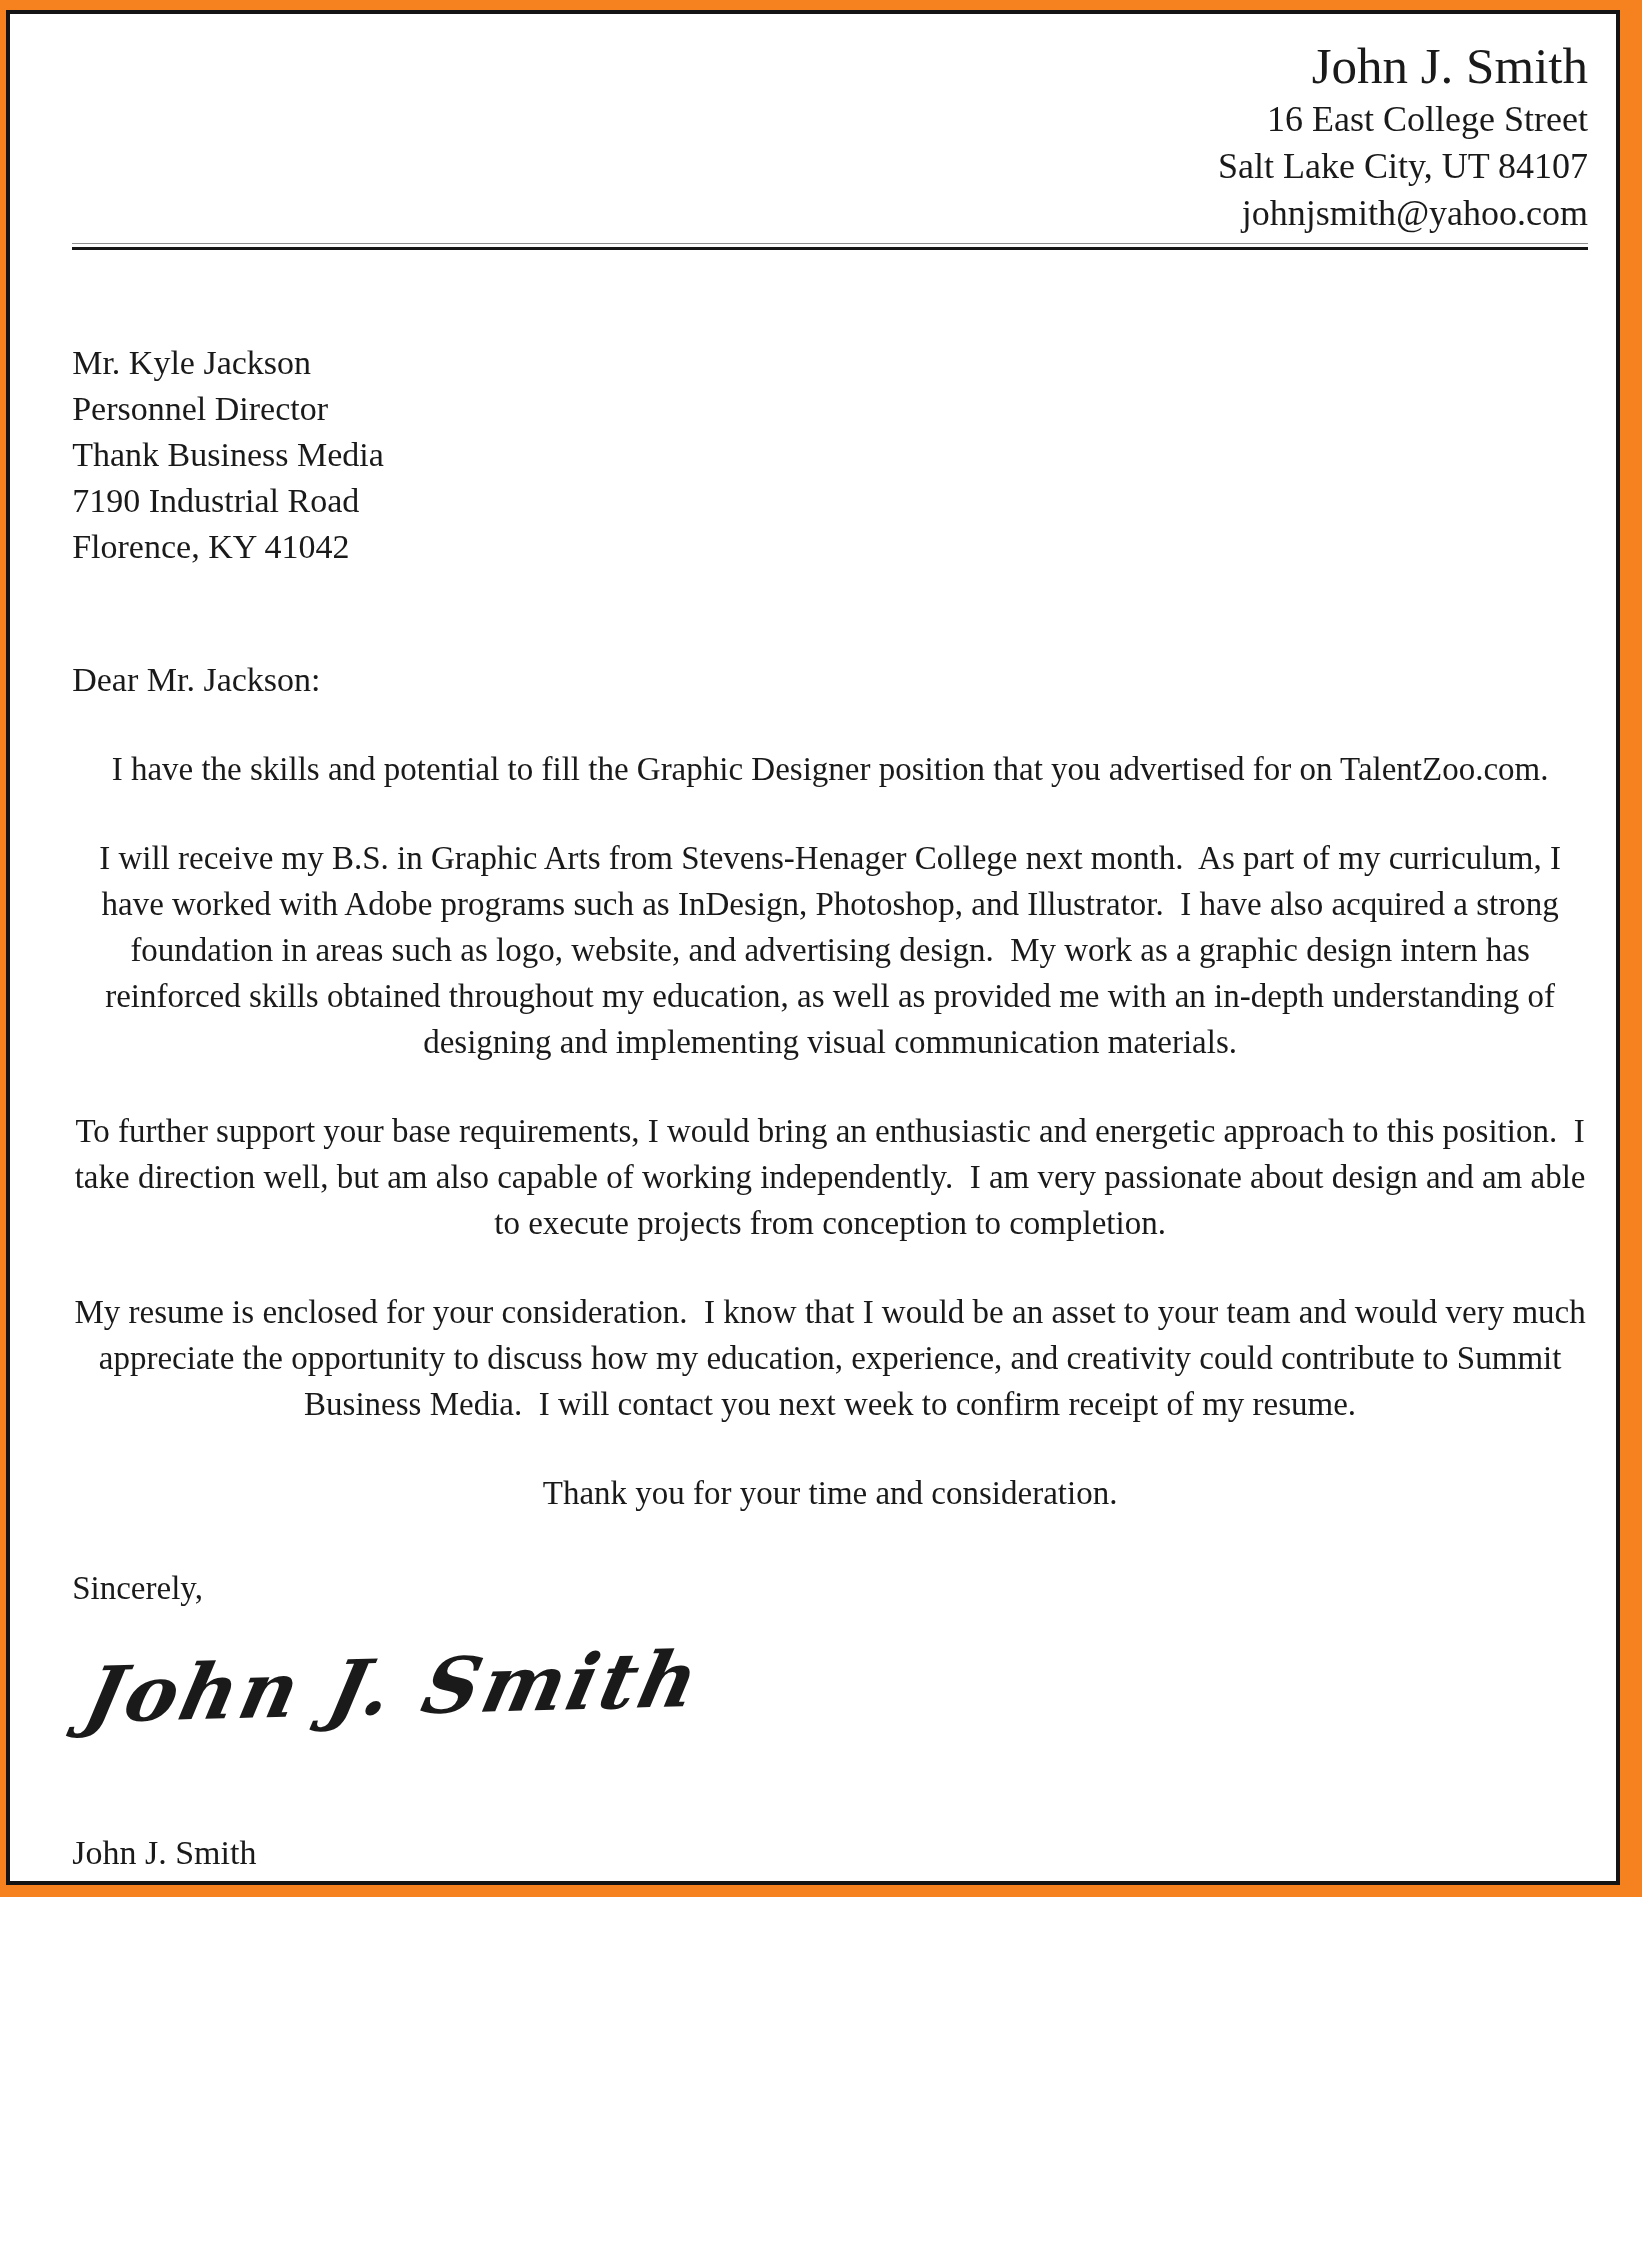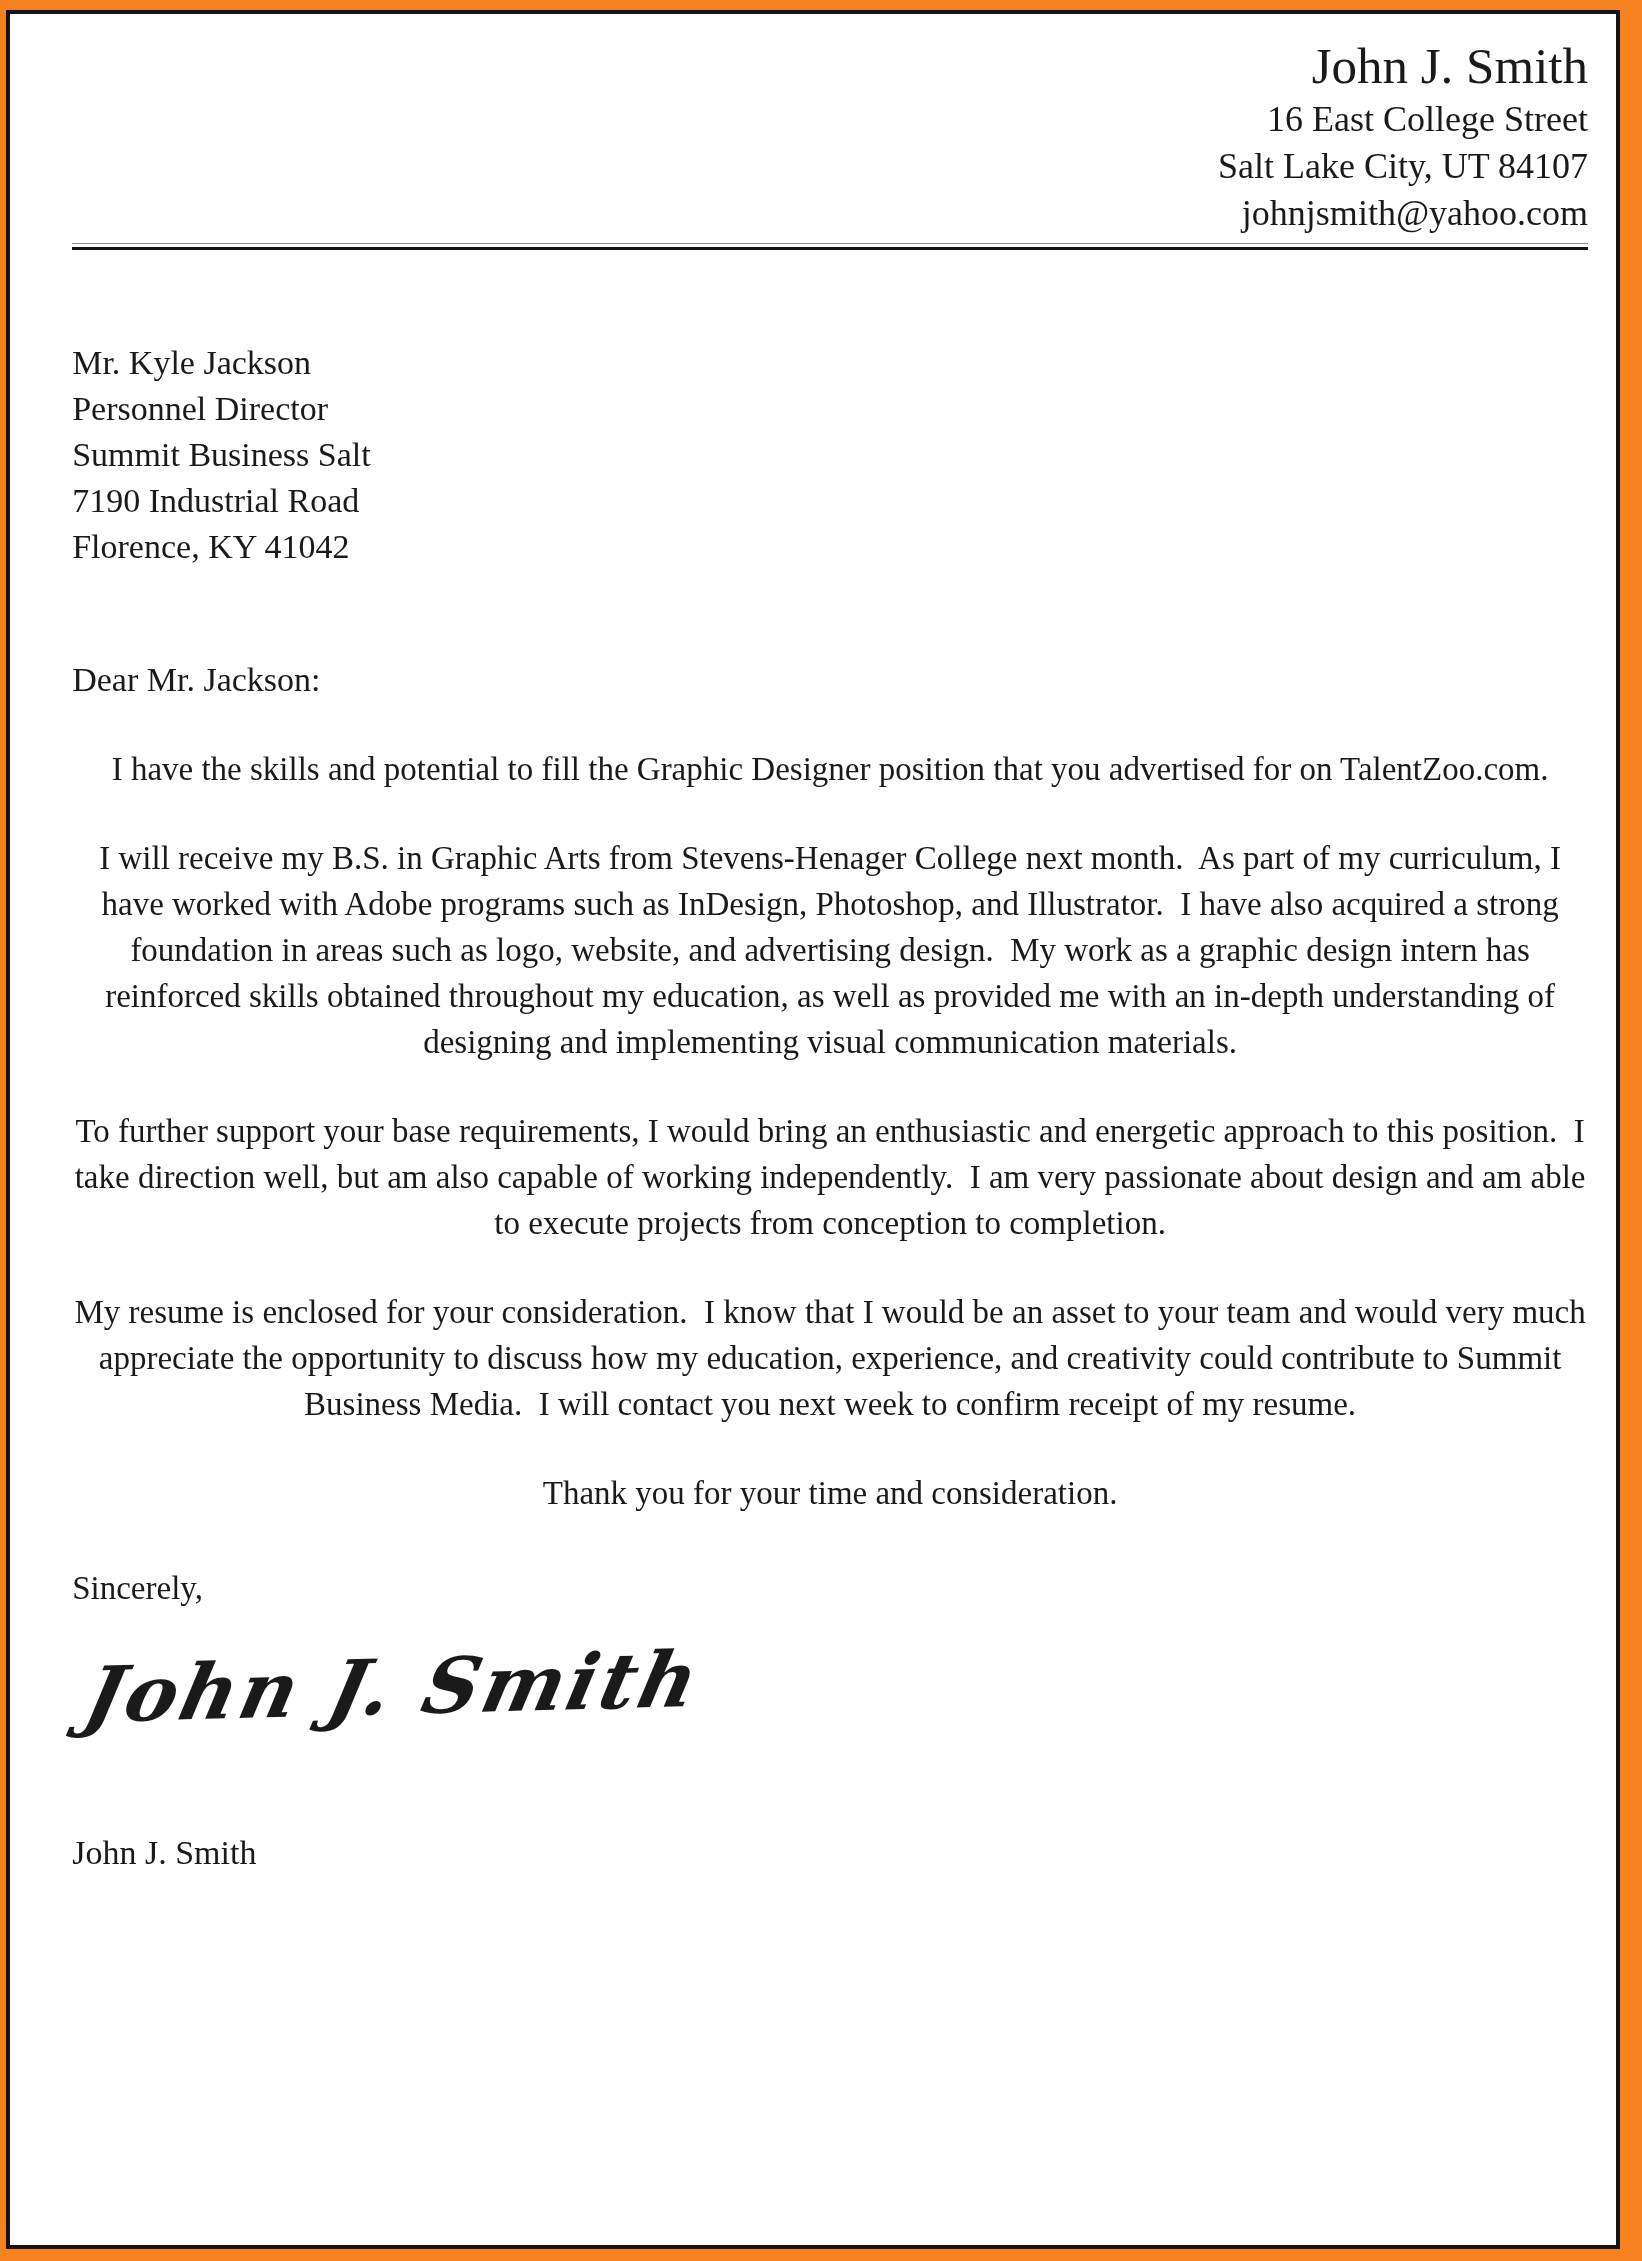--- a/index.html
+++ b/index.html
@@ -5,21 +5,21 @@
   * { box-sizing: border-box; }
   html, body { margin: 0; padding: 0; }
   body {
     width: 1643px; height: 2261px;
     font-family: "Liberation Serif", serif;
     color: #1a1a1a;
     background: #ffffff;
   }
   .border-frame {
     position: absolute; inset: 0;
-    width: 1643px; height: 2261px;
+    width: 1643px; height: 1897px;
     background: #f5821f;
     padding: 10px 23px 11.6px 6.2px;
   }
   .page {
     width: 100%; height: 100%;
     background: #ffffff;
     border: 4.6px solid #141414;
     padding: 23px 28px 31px 62px;
     overflow: hidden;
   }
@@ -67,21 +67,21 @@
       <div class="letterhead-line">Salt Lake City, UT 84107</div>
       <div class="letterhead-line">johnjsmith@yahoo.com</div>
     </div>
 
     <div class="rule"></div>
 
 
     <div class="recipient">
       <div>Mr. Kyle Jackson</div>
       <div>Personnel Director</div>
-      <div>Summit Business Salt</div>
+      <div>Thank Business Media</div>
       <div>7190 Industrial Road</div>
       <div>Florence, KY 41042</div>
     </div>
 
     <div class="salutation">Dear Mr. Jackson:</div>
 
     <div class="para">I have the skills and potential to fill the Graphic Designer position that you advertised for on TalentZoo.com.</div>
     <div class="para">I will receive my B.S. in Graphic Arts from Stevens-Henager College next month.  As part of my curriculum, I have worked with Adobe programs such as InDesign, Photoshop, and Illustrator.  I have also acquired a strong foundation in areas such as logo, website, and advertising design.  My work as a graphic design intern has reinforced skills obtained throughout my education, as well as provided me with an in-depth understanding of designing and implementing visual communication materials.</div>
     <div class="para">To further support your base requirements, I would bring an enthusiastic and energetic approach to this position.  I take direction well, but am also capable of working independently.  I am very passionate about design and am able to execute projects from conception to completion.</div>
     <div class="para">My resume is enclosed for your consideration.  I know that I would be an asset to your team and would very much appreciate the opportunity to discuss how my education, experience, and creativity could contribute to Summit Business Media.  I will contact you next week to confirm receipt of my resume.</div>

